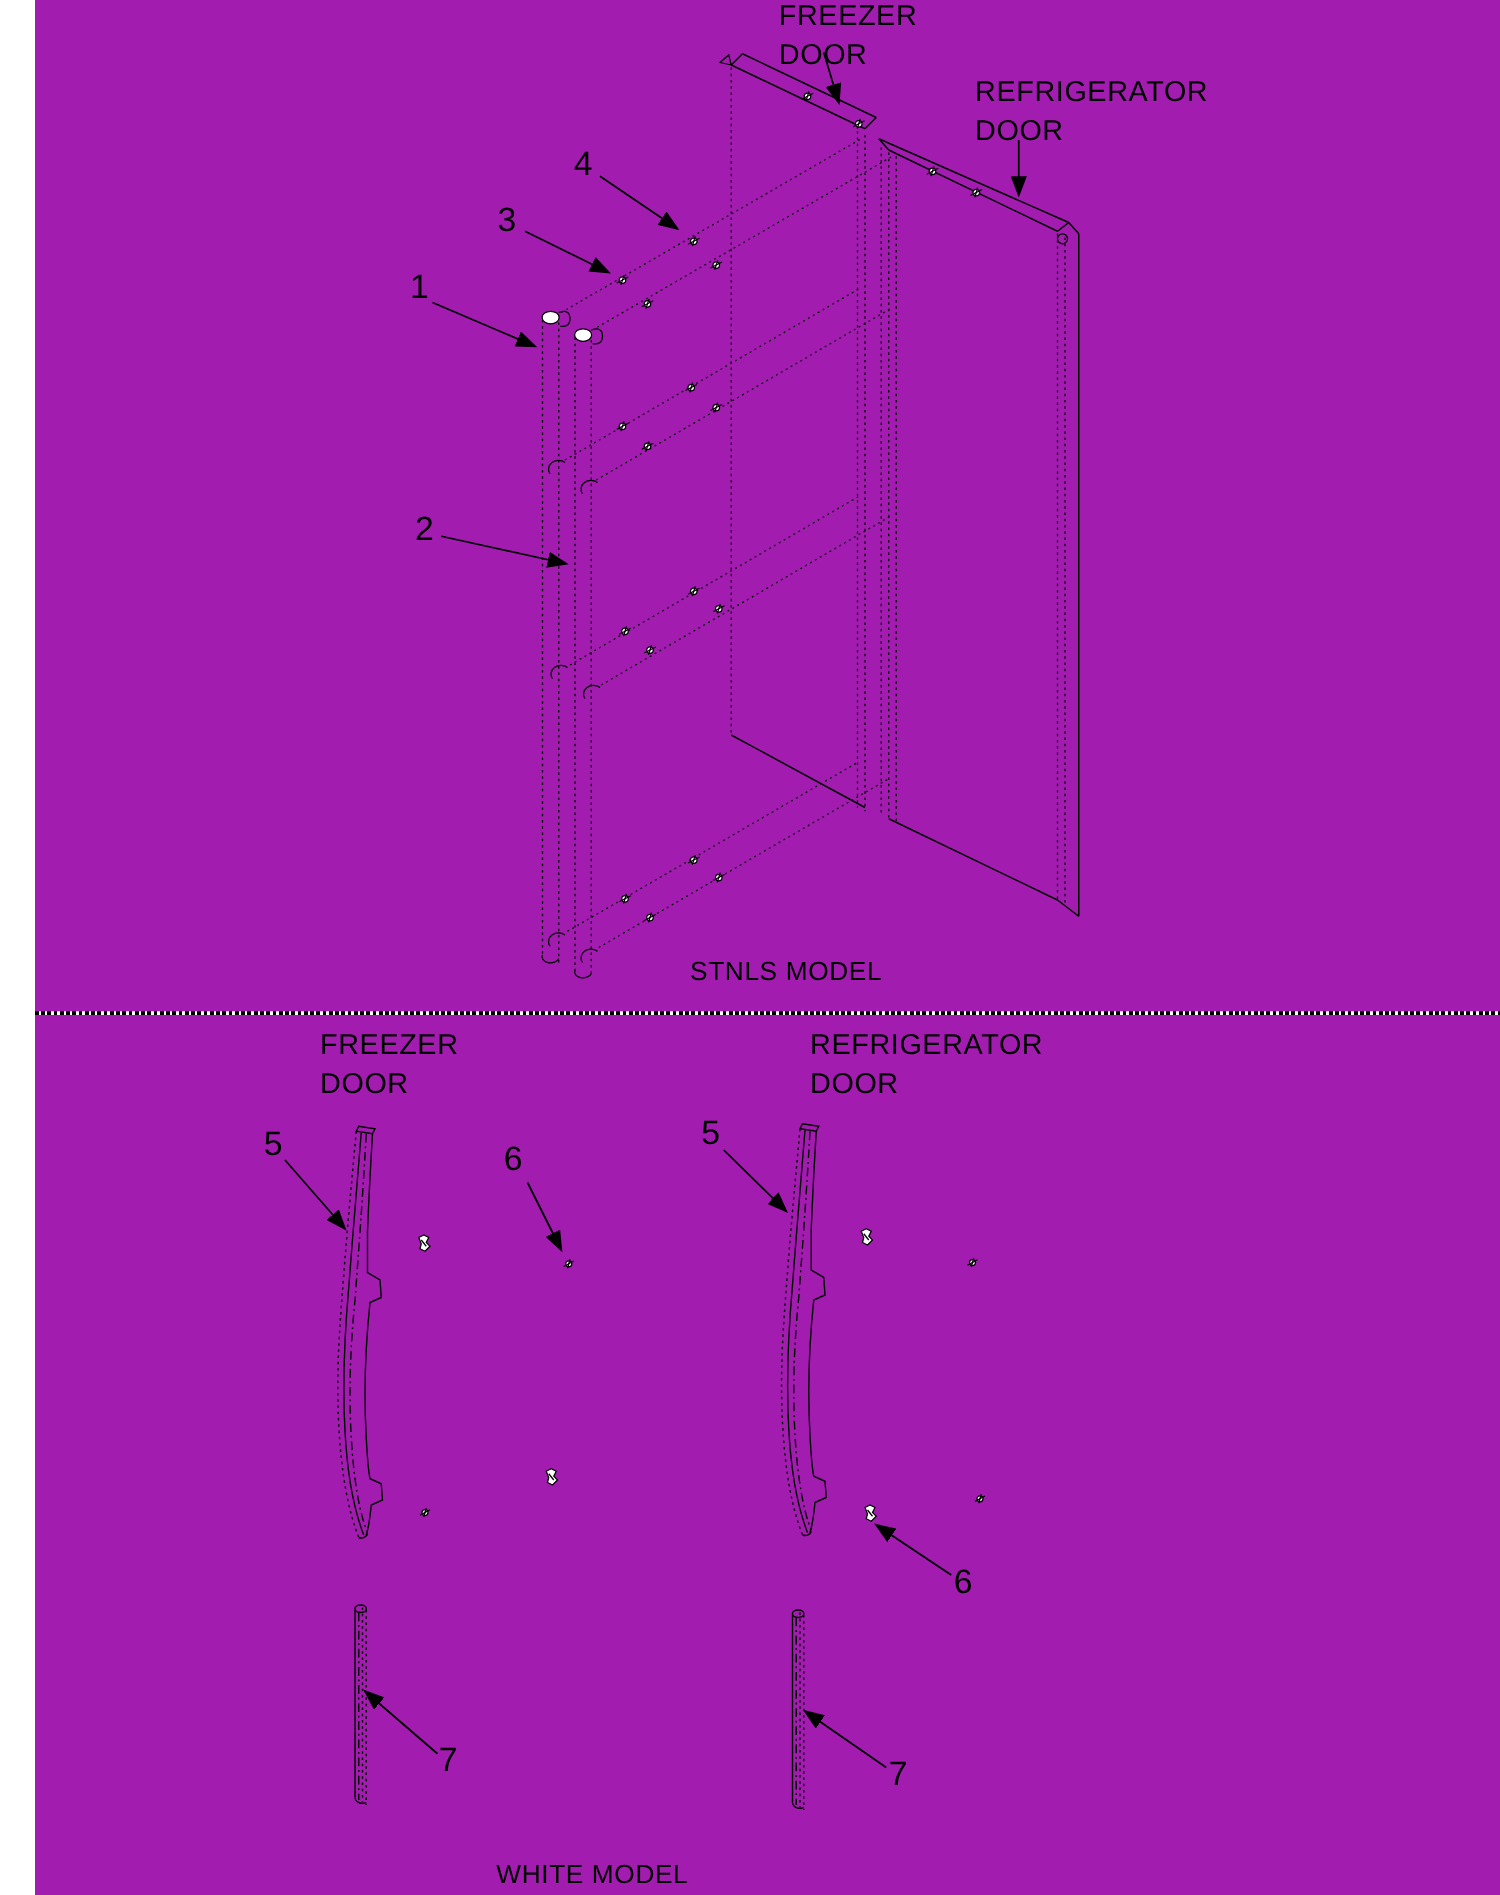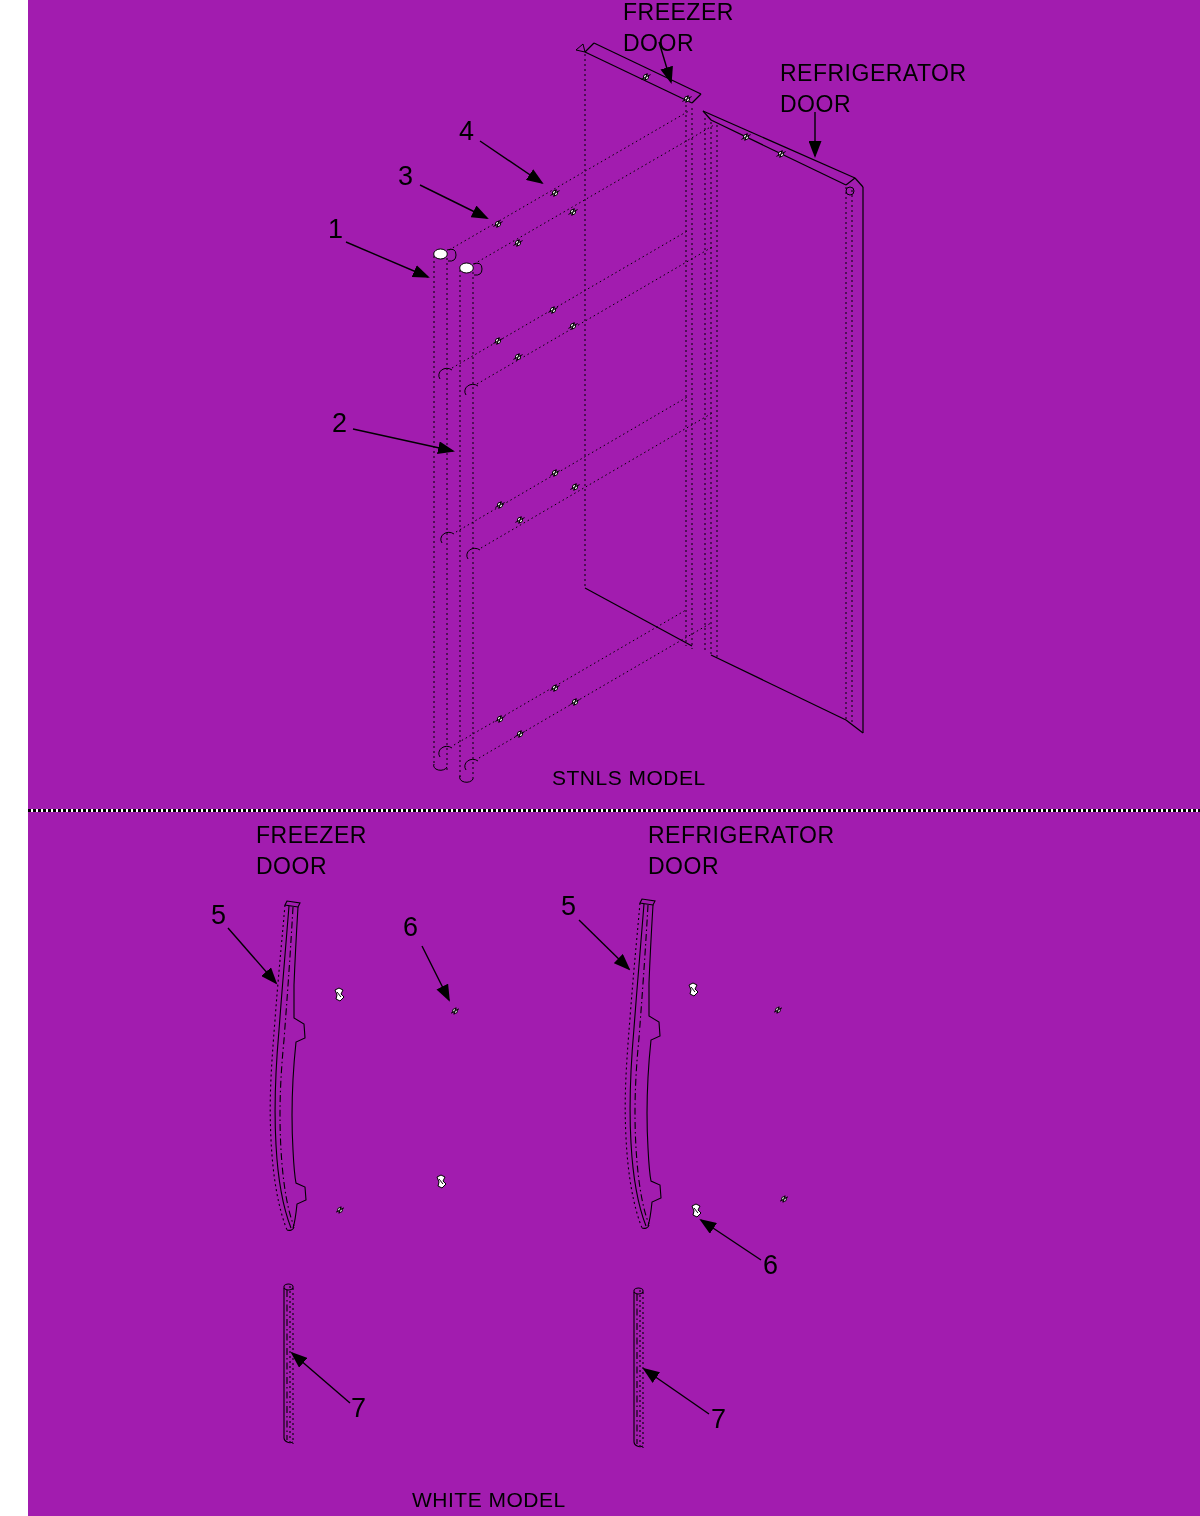--- a/index.html
+++ b/index.html
@@ -218,14 +218,14 @@
   <div class="lbl callout" style="left:375px;top:912px">6</div>
 
   <div class="lbl callout" style="left:323px;top:1393px">7</div>
 
   <div class="lbl callout" style="left:533px;top:891px">5</div>
 
   <div class="lbl callout" style="left:735px;top:1250px">6</div>
 
   <div class="lbl callout" style="left:683px;top:1404px">7</div>
 
-  <div class="lbl caption" style="left:384px;top:1488px">WHITE MODEL</div>
+  <div class="lbl caption" style="left:369px;top:1488px">WHITE MODEL</div>
 </div>
 
 </body></html>

